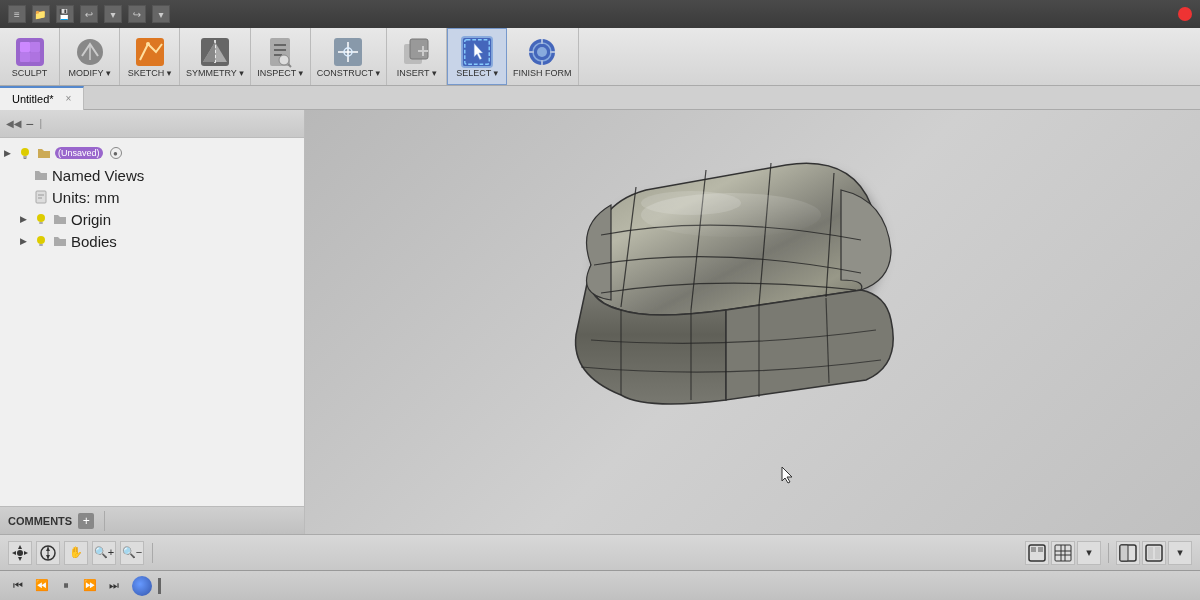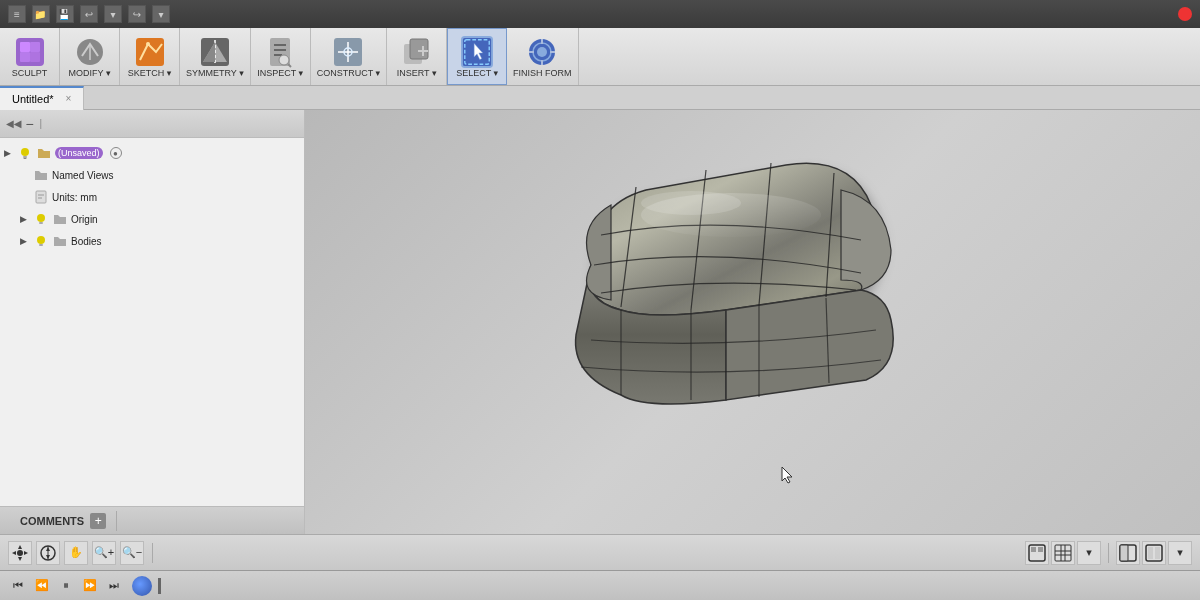--- a/index.html
+++ b/index.html
@@ -89,21 +89,21 @@
     .tree-item {
       display: flex;
       align-items: center;
       padding: 2px 4px;
       gap: 3px;
       cursor: pointer;
       height: 22px;
     }
     .tree-arrow { font-size: 9px; color: #555; width: 10px; }
     .tree-icon { width: 16px; height: 16px; display: flex; align-items: center; justify-content: center; flex-shrink: 0; }
-    .tree-label { font-size: 10px; color: #222; }
+    .tree-label { font-size: 15px; color: #222; }
     .indent1 { padding-left: 20px; }
 
     
     #viewport {
       flex: 1;
       background: linear-gradient(135deg, #b8b8b8 0%, #d0d0d0 50%, #c0c0c0 100%);
       position: relative;
       overflow: hidden;
     }
 
@@ -367,21 +367,21 @@
         </div>
         <div class="tree-icon">
           <svg width="14" height="12" viewBox="0 0 14 12">
             <path d="M1 3 L1 11 L13 11 L13 4 L7 4 L5 2 L1 2 Z" fill="#aaa"></path>
           </svg>
         </div>
         <span class="tree-label">Bodies</span>
       </div>
     </div>
 
-    <div id="comments-bar" style="height:28px;background:linear-gradient(to bottom,#d0d0d0,#c0c0c0);border-top:1px solid #bbb;display:flex;align-items:center;padding:0 20px;gap:6px;">
+    <div id="comments-bar" style="height:28px;background:linear-gradient(to bottom,#d0d0d0,#c0c0c0);border-top:1px solid #bbb;display:flex;align-items:center;padding:0 8px;gap:6px;">
       <span class="status-label">COMMENTS</span>
       <div class="status-add">+</div>
       <div class="status-sep"></div>
     </div>
   </div>
 
   <div id="viewport">
     <svg id="model-container" width="370" height="340" viewBox="0 0 370 340">
       <defs>
         <linearGradient id="metalGrad" x1="0%" y1="0%" x2="100%" y2="100%">

